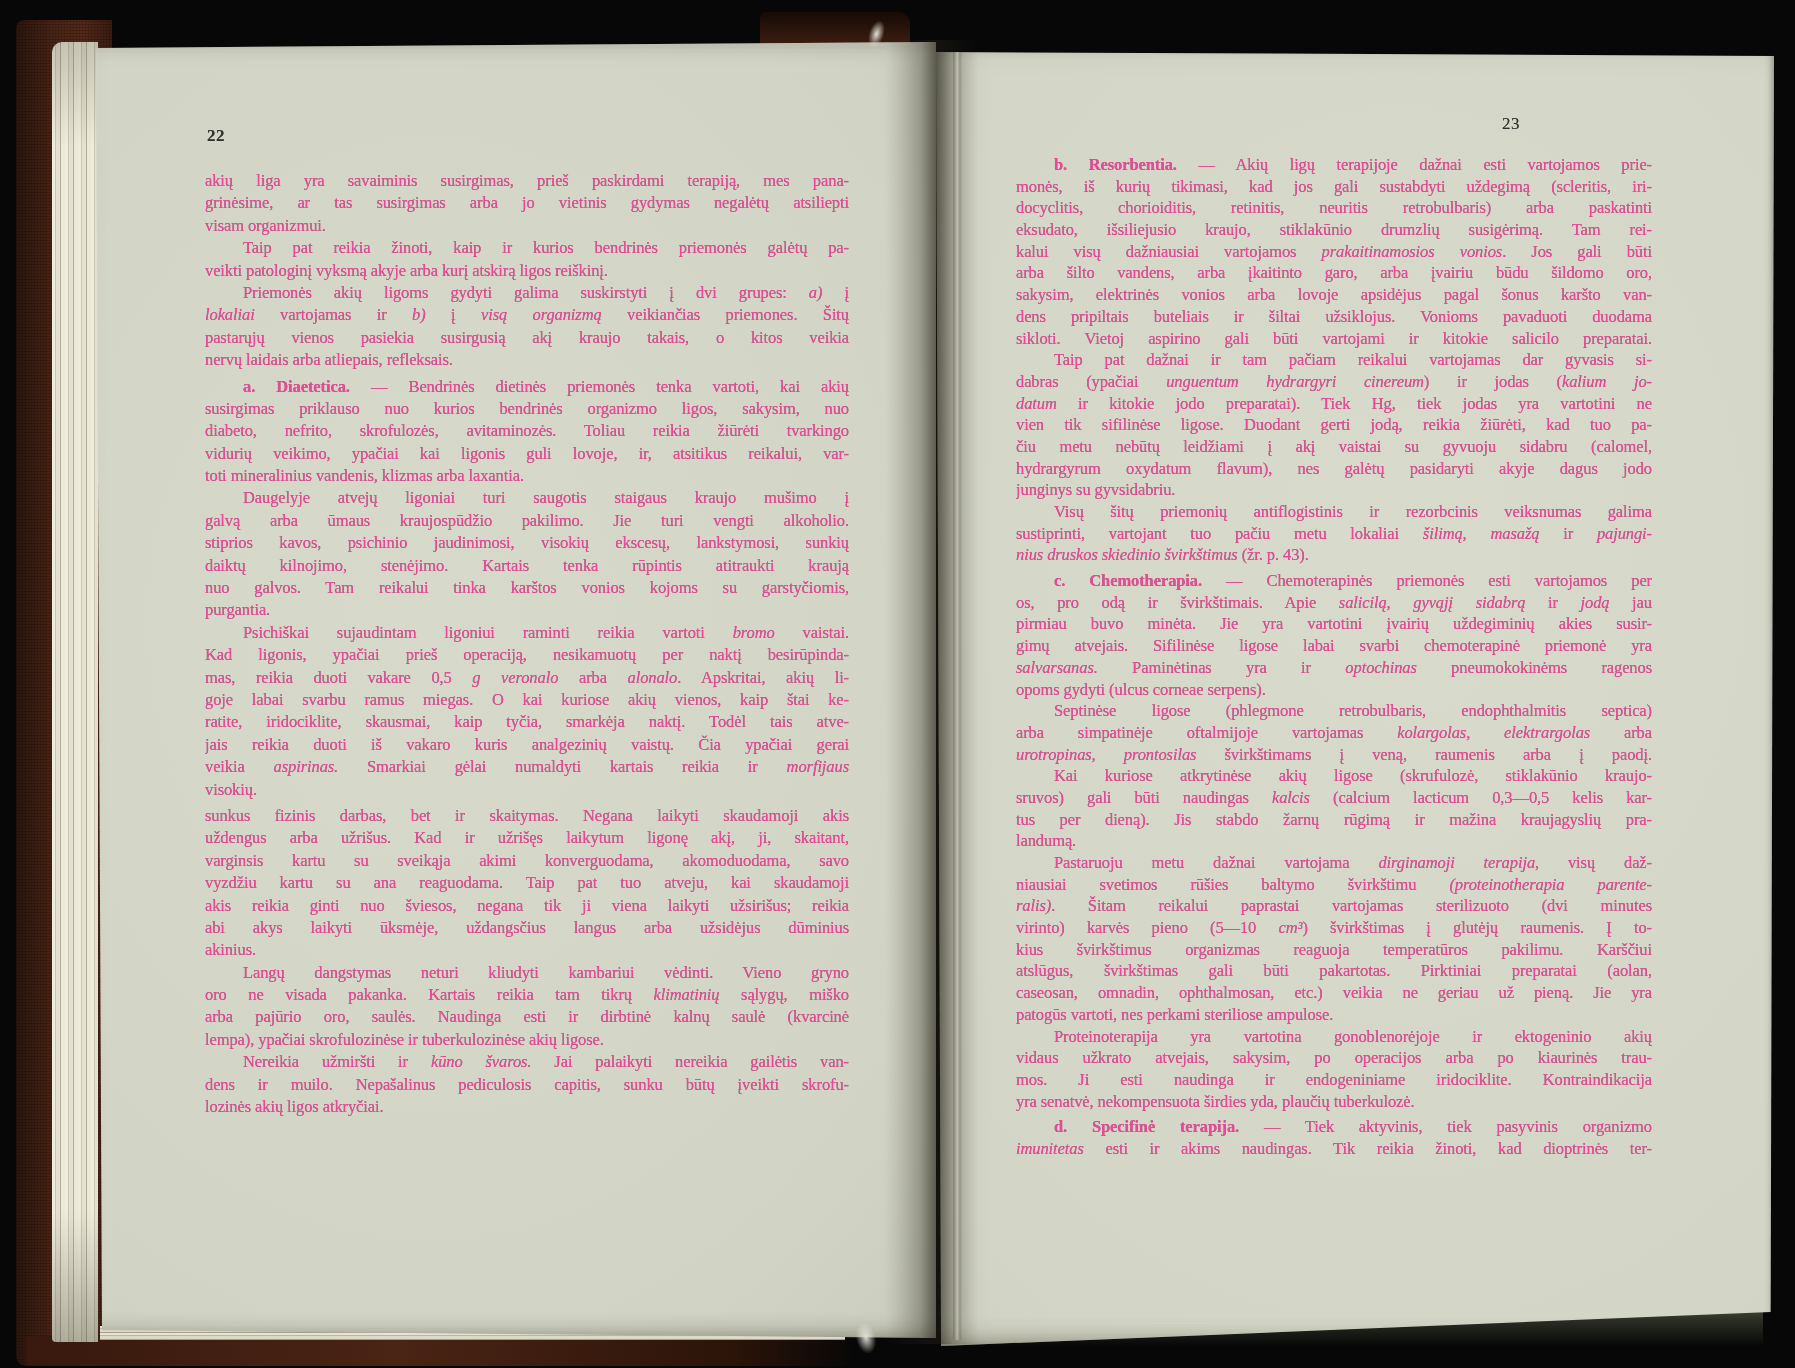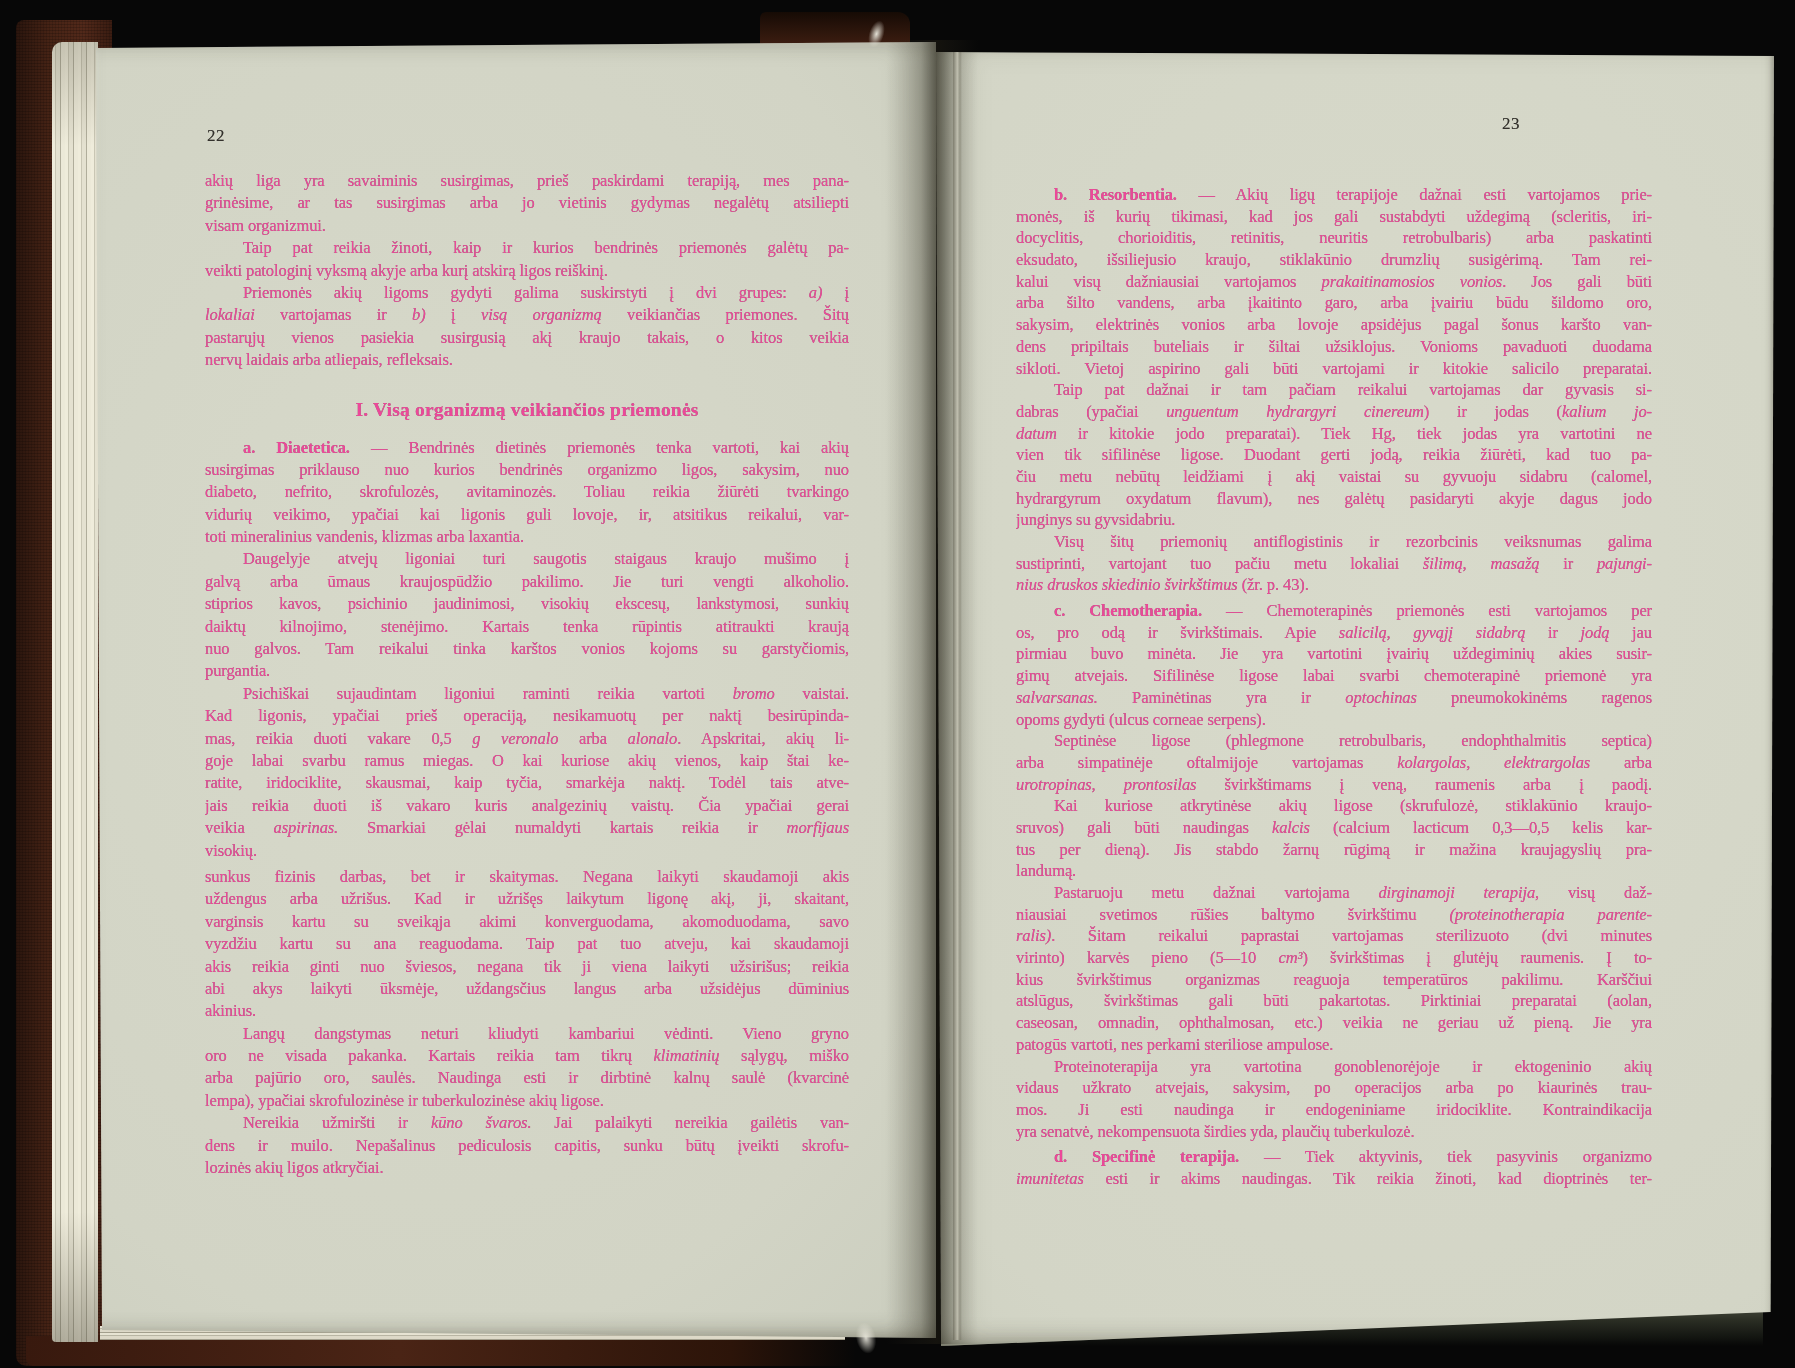--- a/index.html
+++ b/index.html
@@ -48,33 +48,33 @@
     background:linear-gradient(90deg, rgba(50,46,34,0) 0%, rgba(50,46,34,.22) 38%, rgba(33,30,20,.5) 55%, rgba(50,46,34,.2) 72%, rgba(50,46,34,0) 100%);}
   .thread-top{left:869px;top:20px;width:15px;height:28px;transform:rotate(18deg);
     background:radial-gradient(ellipse at center, rgba(236,234,223,.95), rgba(236,234,223,0) 70%);}
   .thread-bottom{left:856px;top:1322px;width:20px;height:32px;transform:rotate(-12deg);
     background:radial-gradient(ellipse at center, rgba(236,234,223,.9), rgba(236,234,223,0) 70%);}
 
   
   .textcol{color:#ec4899;font-size:16.5px;letter-spacing:-0.1px;
     text-shadow:0 0 .4px rgba(40,38,32,.55);}
   .text-left{left:205px;top:170px;width:644px;--lh:22.4px;}
-  .text-right{left:1016px;top:180px;width:636px;--lh:21.7px;}
+  .text-right{left:1016px;top:150px;width:636px;--lh:21.7px;}
   .textcol .ln{line-height:var(--lh);height:var(--lh);overflow:hidden;
     text-align:justify;text-align-last:justify;}
   .textcol .ln.end{text-align-last:left;}
   .textcol .ln.first{text-indent:38px;}
   .textcol .para.section{margin-top:4px;}
   .textcol .heading{font-weight:bold;font-size:19.5px;letter-spacing:.2px;
     text-align:center;text-align-last:center;margin:26px 0 16px;line-height:23px;}
   .textcol b{font-weight:bold;}
   .textcol i{font-style:italic;}
   .page-number{color:#33312c;font-size:17px;letter-spacing:.5px;
     text-shadow:0 0 .4px rgba(40,38,32,.5);}
-  .pn-left{left:207px;top:126px;}
+  .pn-left{left:207px;top:126px;font-weight:bold;}
   .pn-right{left:1502px;top:114px;width:130px;text-align:left;}
 </style>
 </head>
 <body>
 
 <div class="abs cover-left"></div>
 <div class="abs cover-bottom"></div>
 <div class="abs spine-top"></div>
 <div class="abs stack-left"></div>
 <div class="abs stack-bottom"></div>
@@ -99,21 +99,20 @@
     <div class="para">
       <div class="ln first"><span>Taip pat reikia žinoti, kaip ir kurios bendrinės priemonės galėtų pa-</span></div>
       <div class="ln end"><span>veikti patologinį vyksmą akyje arba kurį atskirą ligos reiškinį.</span></div>
     </div>
     <div class="para">
       <div class="ln first"><span>Priemonės akių ligoms gydyti galima suskirstyti į dvi grupes: </span><i>a)</i><span> į</span></div>
       <div class="ln"><i>lokaliai</i><span> vartojamas ir </span><i>b)</i><span> į </span><i>visą organizmą</i><span> veikiančias priemones. Šitų</span></div>
       <div class="ln"><span>pastarųjų vienos pasiekia susirgusią akį kraujo takais, o kitos veikia</span></div>
       <div class="ln end"><span>nervų laidais arba atliepais, refleksais.</span></div>
     </div>
-    <div class="heading">I. Visą organizmą veikiančios priemonės</div>
     <div class="para section">
       <div class="ln first"><b>a. Diaetetica.</b><span> — Bendrinės dietinės priemonės tenka vartoti, kai akių</span></div>
       <div class="ln"><span>susirgimas priklauso nuo kurios bendrinės organizmo ligos, sakysim, nuo</span></div>
       <div class="ln"><span>diabeto, nefrito, skrofulozės, avitaminozės. Toliau reikia žiūrėti tvarkingo</span></div>
       <div class="ln"><span>vidurių veikimo, ypačiai kai ligonis guli lovoje, ir, atsitikus reikalui, var-</span></div>
       <div class="ln end"><span>toti mineralinius vandenis, klizmas arba laxantia.</span></div>
     </div>
     <div class="para">
       <div class="ln first"><span>Daugelyje atvejų ligoniai turi saugotis staigaus kraujo mušimo į</span></div>
       <div class="ln"><span>galvą arba ūmaus kraujospūdžio pakilimo. Jie turi vengti alkoholio.</span></div>

